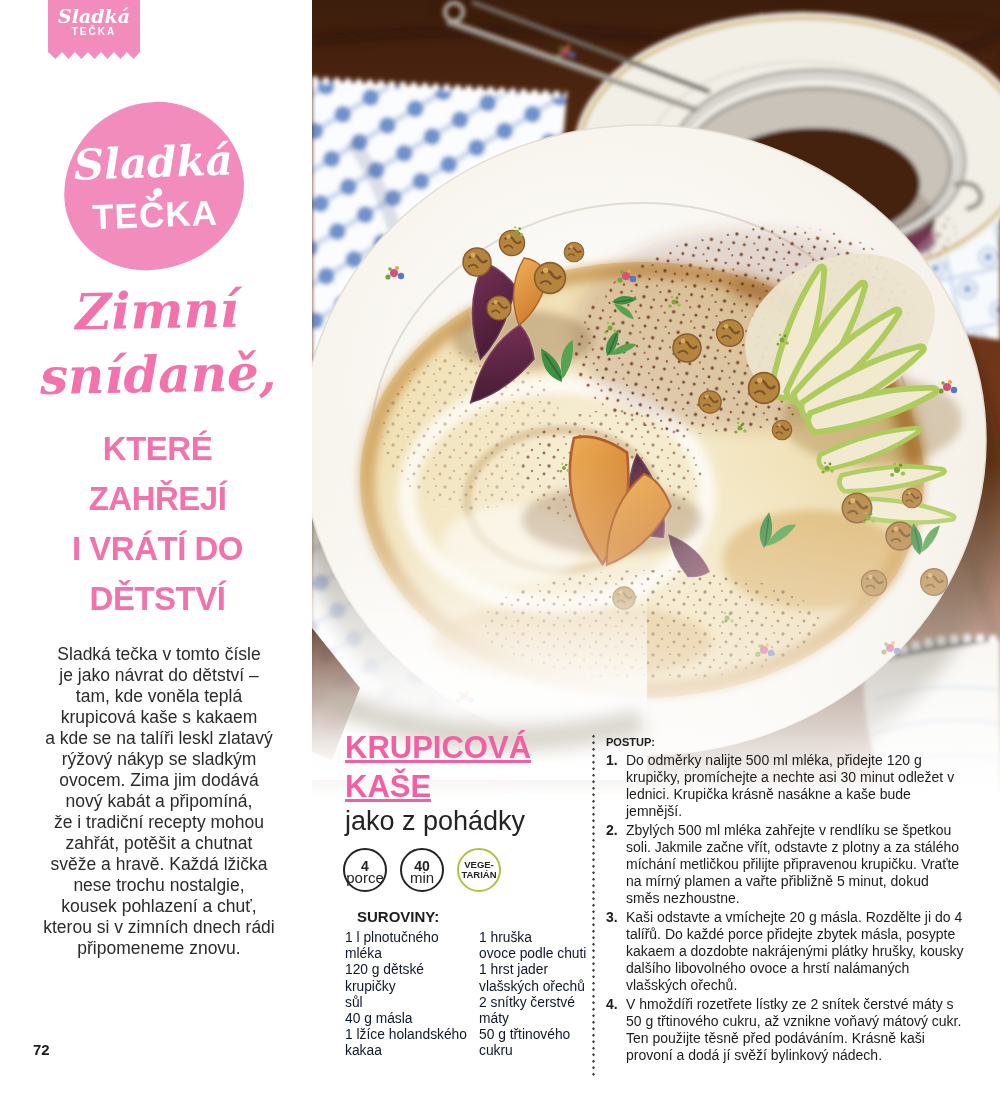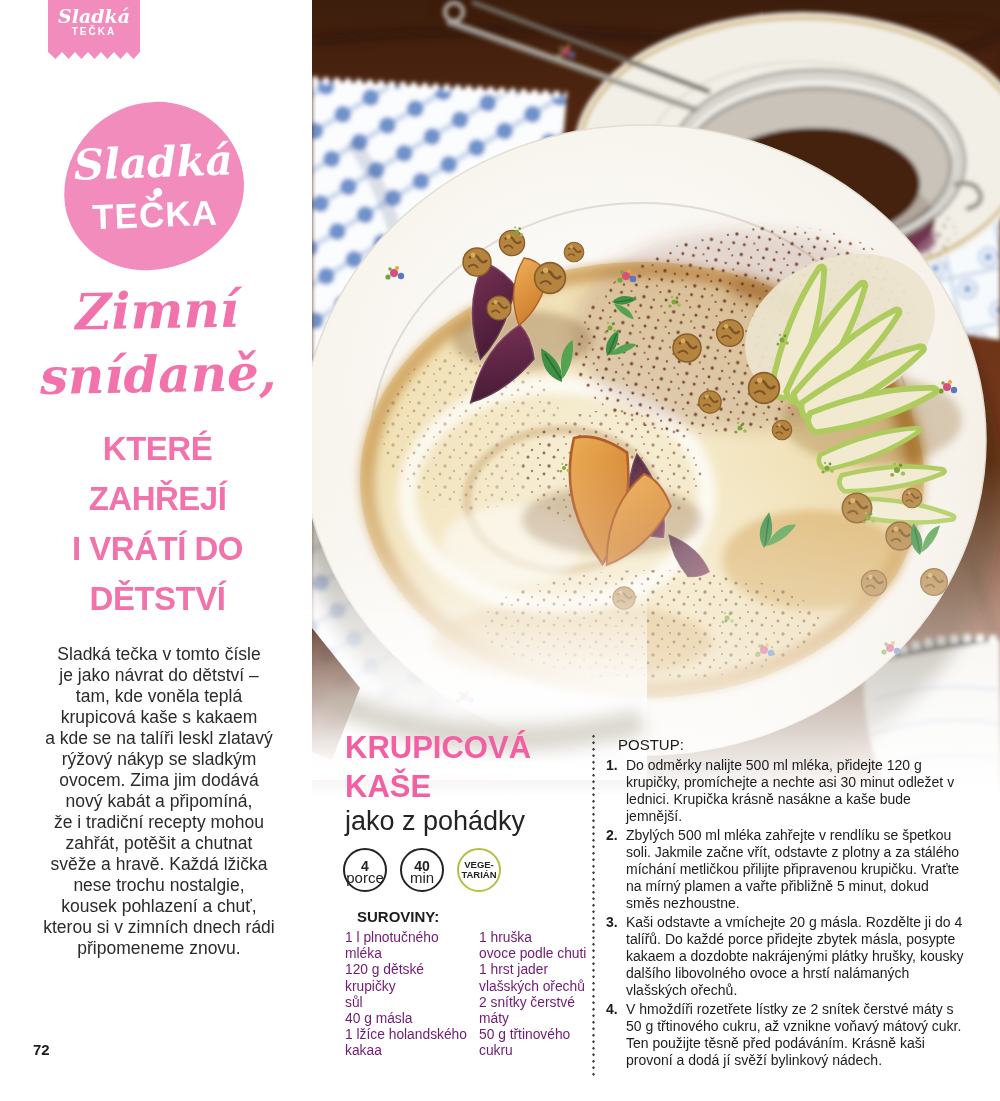--- a/index.html
+++ b/index.html
@@ -29,43 +29,43 @@
     font-weight:bold;font-size:33px;line-height:50px;white-space:pre-line;letter-spacing:-0.5px;}
   .intro-body{left:5px;top:644px;width:308px;text-align:center;font-size:17.5px;line-height:21px;
     color:#2b2b2b;white-space:pre-line;}
   .page-num{left:33px;top:1041px;font-weight:bold;font-size:15px;color:#1d1d1d;}
 
   
   .photo{left:312px;top:0;width:688px;height:880px;}
 
   
   .r-title{left:345px;top:728px;color:#F25FA2;font-weight:bold;font-size:31px;line-height:39px;
-    white-space:pre-line;letter-spacing:0;}
+    white-space:pre-line;letter-spacing:0;text-decoration:underline;}
   .r-sub{left:345px;top:806px;color:#232323;font-size:27px;font-weight:normal;}
   .badges{left:343px;top:848px;display:flex;gap:13px;}
   .badge{width:40px;height:40px;border:2.2px solid #232323;border-radius:50%;background:rgba(255,255,255,.75);
     display:flex;flex-direction:column;align-items:center;justify-content:center;text-align:center;color:#232323;}
   .badge .v{font-weight:bold;font-size:14px;line-height:14px;}
   .badge .l{font-size:15px;line-height:9px;}
   .badge.green{border-color:#A9C53F;text-align:right;}
   .badge.green .v,.badge.green .l{font-weight:bold;font-size:9.5px;line-height:10px;}
 
   .suroviny{left:345px;top:908px;width:248px;}
   .suroviny h3{margin:0 0 5px 12px;font-size:15px;font-weight:bold;color:#1c1c1c;}
   .ing-cols{display:flex;gap:6px;}
-  .ing-col{font-size:13.8px;line-height:16.2px;white-space:pre-line;color:#701a75;}
+  .ing-col{font-size:13.8px;line-height:16.2px;white-space:pre-line;color:#0f172a;}
   .ing-col.c1{width:128px;}
   .ing-col.c2{width:112px;}
 
   .dotline{left:592px;top:733px;height:346px;width:3px;
     background-image:radial-gradient(circle,#3c3c3c 1.1px,transparent 1.4px);
     background-size:3px 6.5px;background-repeat:repeat-y;}
 
   .postup{left:606px;top:736px;width:358px;color:#1c1c1c;}
-  .postup h3{margin:0 0 4px 12px;font-size:15px;font-weight:normal;}
+  .postup h3{margin:0 0 4px 0;font-size:11px;font-weight:bold;}
   .postup ol{list-style:none;margin:0;padding:0;}
   .postup li{position:relative;padding-left:20px;font-size:14px;line-height:17px;margin-bottom:2px;}
   .step-num{position:absolute;left:0;top:0;font-weight:bold;}
 </style>
 </head>
 <body>
 
 <div class="abs photo">
 <svg width="688" height="880" viewBox="0 0 688 880" xmlns="http://www.w3.org/2000/svg">
   <defs>

